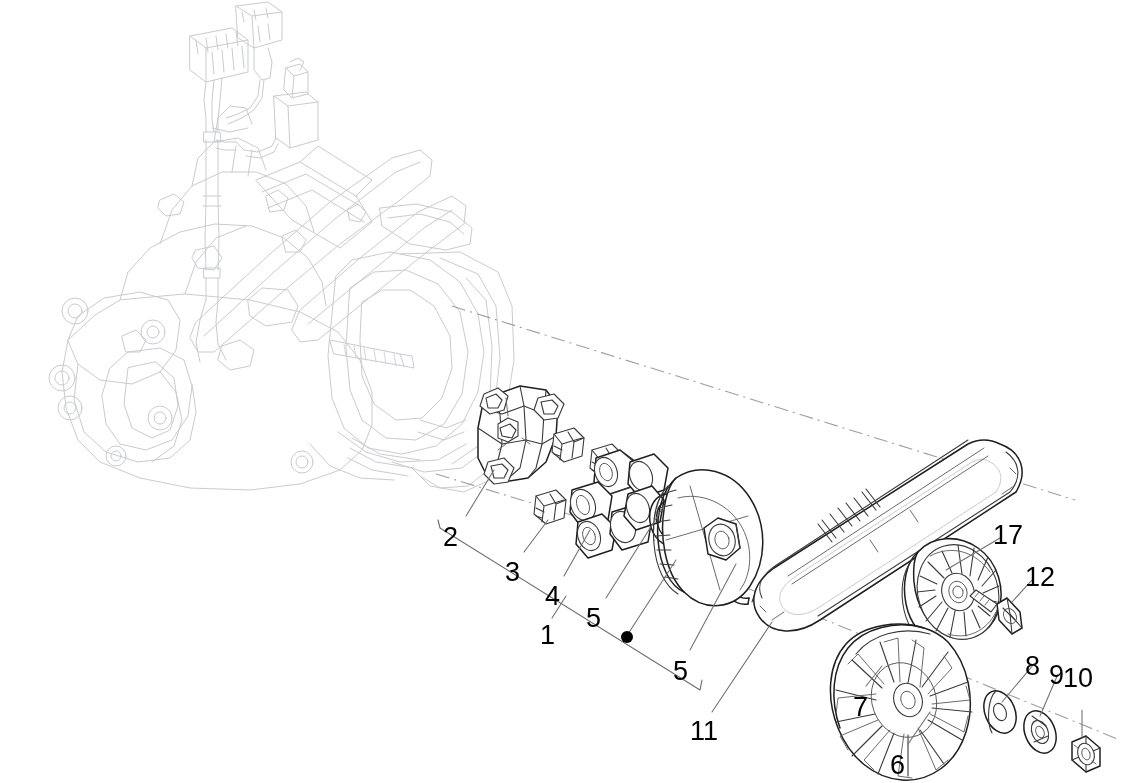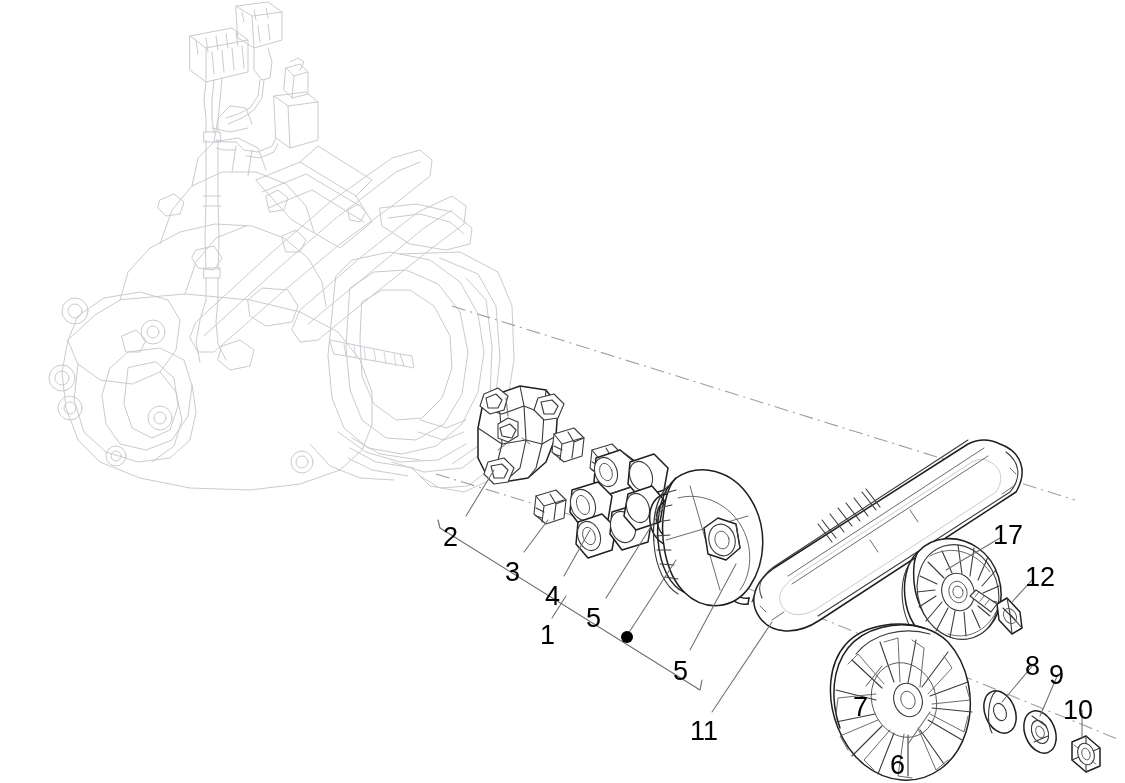--- a/index.html
+++ b/index.html
@@ -474,18 +474,18 @@
     <div class="callout" style="left:505px;top:559px;">3</div>
     <div class="callout" style="left:545px;top:583px;">4</div>
     <div class="callout" style="left:586px;top:605px;">5</div>
     <div class="callout" style="left:540px;top:622px;">1</div>
     <div class="callout" style="left:673px;top:658px;">5</div>
     <div class="callout" style="left:690px;top:718px;">11</div>
     <div class="callout" style="left:853px;top:694px;">7</div>
     <div class="callout" style="left:890px;top:752px;">6</div>
     <div class="callout" style="left:1025px;top:653px;">8</div>
     <div class="callout" style="left:1049px;top:662px;">9</div>
-    <div class="callout" style="left:1063px;top:697px;">10</div>
+    <div class="callout" style="left:1063px;top:665px;">10</div>
     <div class="callout" style="left:993px;top:522px;">17</div>
     <div class="callout" style="left:1025px;top:564px;text-align:center;">12</div>
   </div>
 
 </div>
 
 </body></html>

